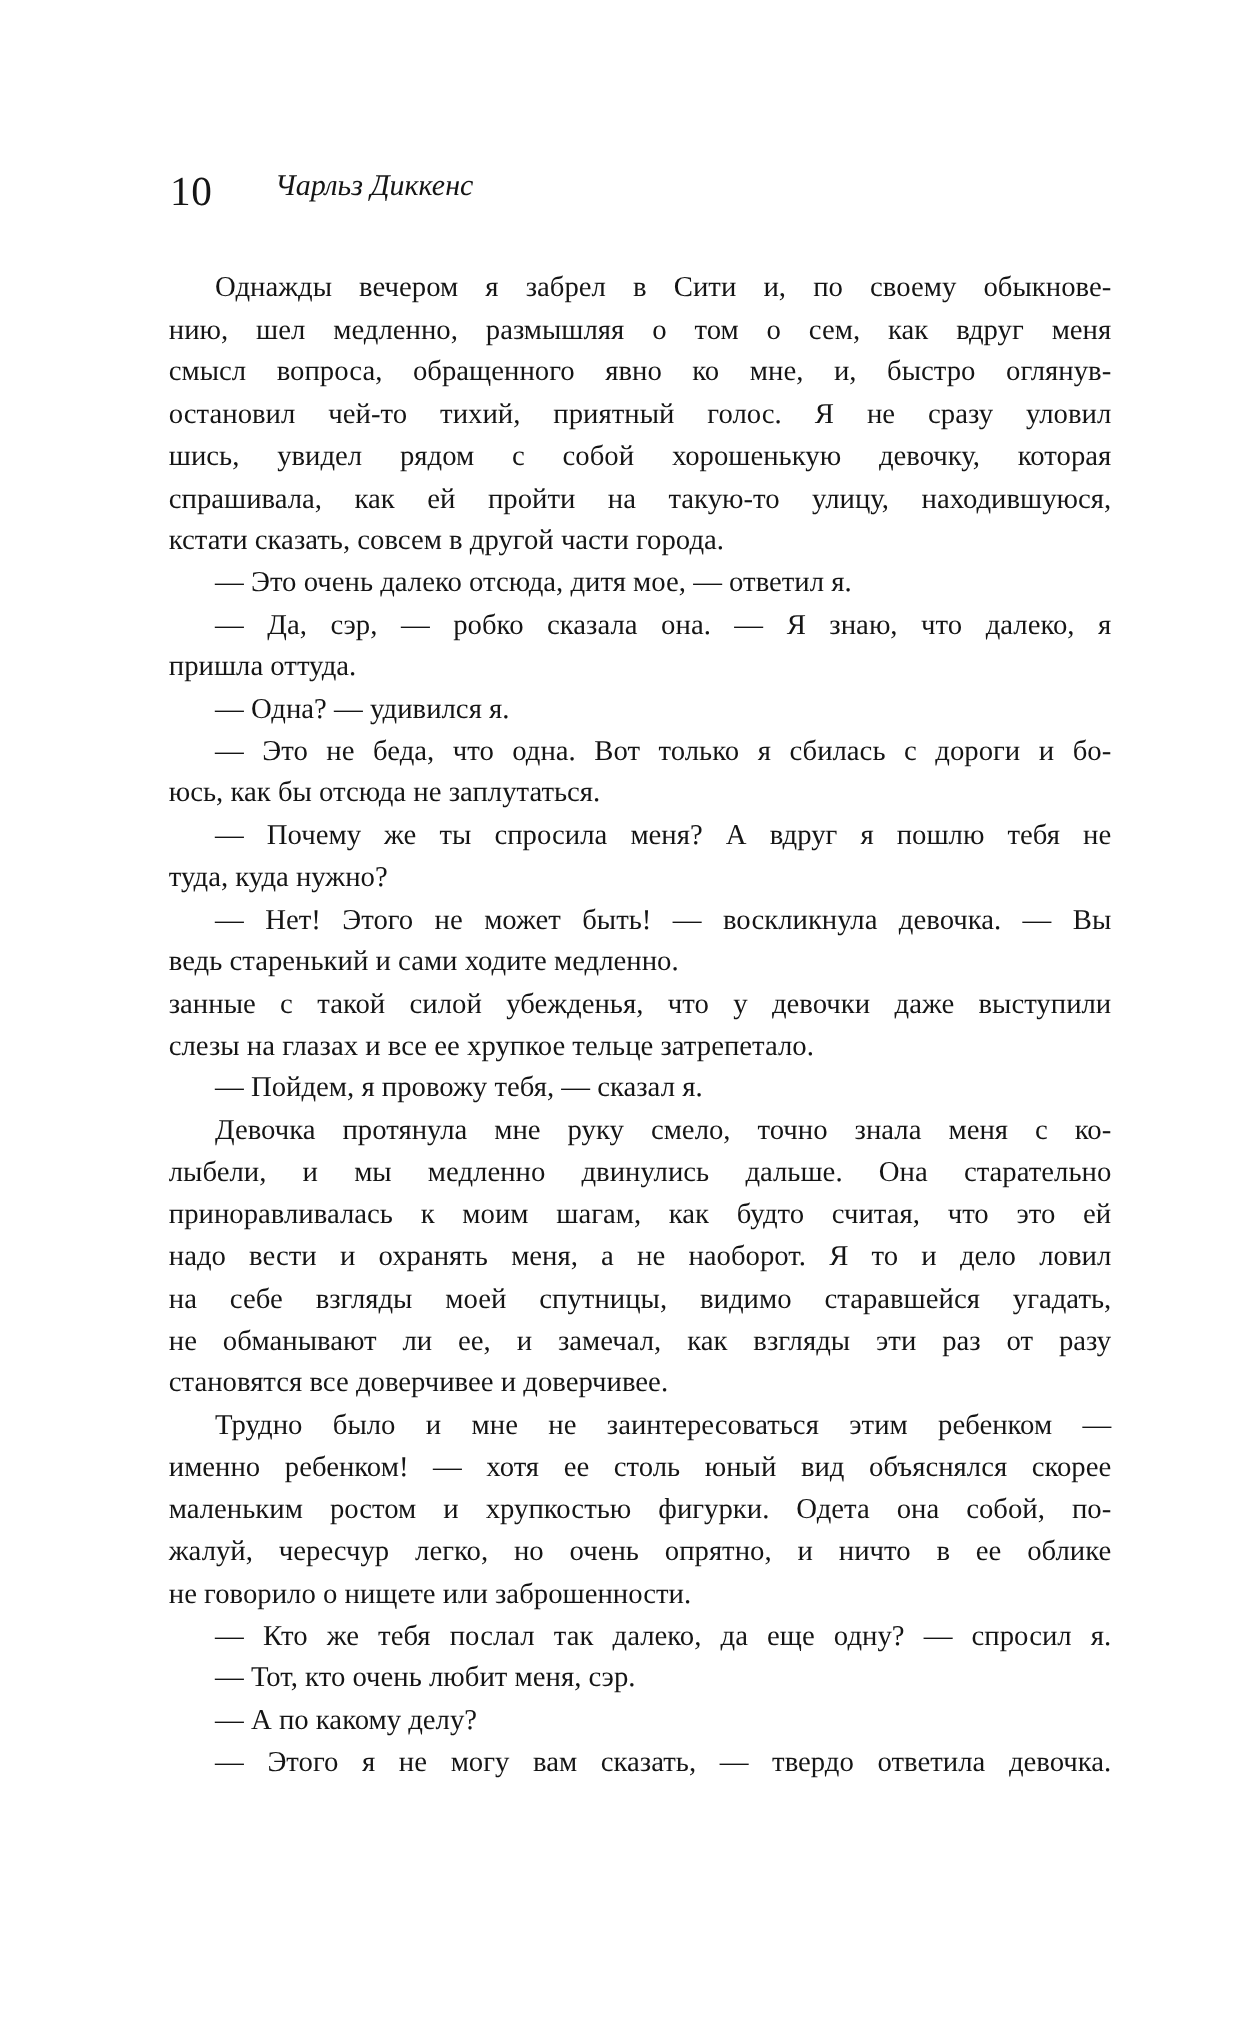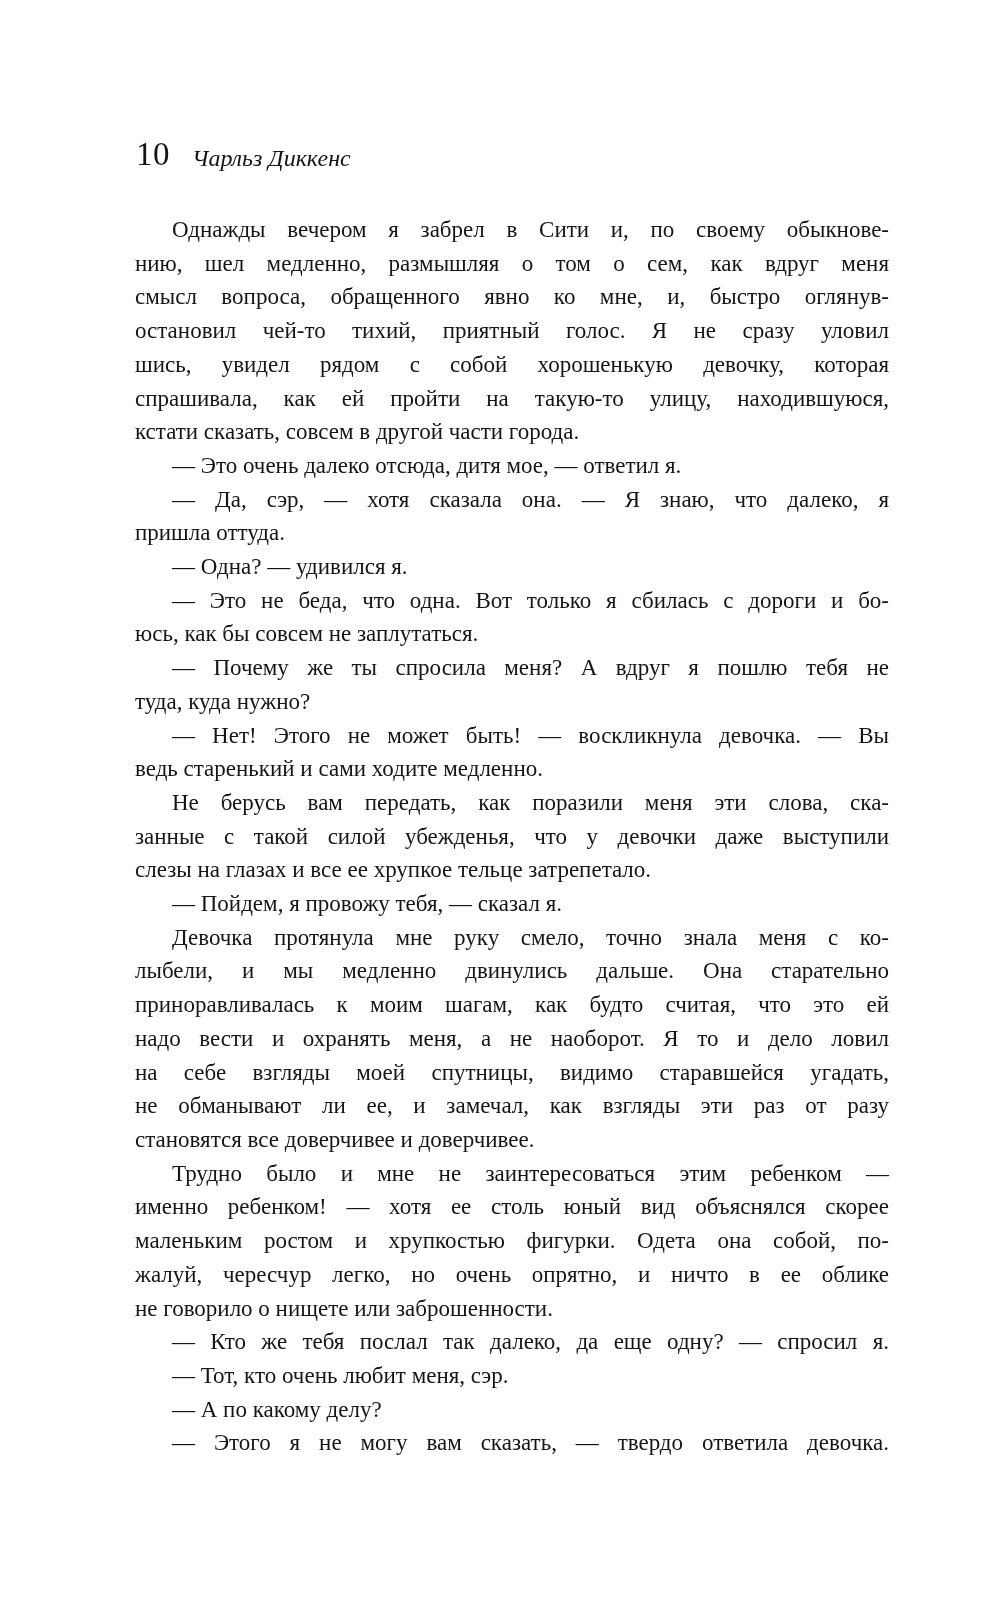--- a/index.html
+++ b/index.html
@@ -14,21 +14,22 @@
     background: #ffffff;
     color: #151515;
     font-family: "Liberation Serif", "DejaVu Serif", serif;
     overflow: hidden;
   }
   .running-header {
     position: absolute;
     left: 136px;
     top: 136px;
     display: flex;
-    align-items: flex-end;
+    align-items: flex-start;
+    gap: 28px;
   }
   .page-number {
     font-size: 33px;
     line-height: 36px;
     letter-spacing: 0.5px;
   }
   .running-title {
     font-style: italic;
     font-size: 24px;
     margin-left: 22px;
@@ -64,30 +65,29 @@
   </div>
   <div class="text-block">
       <div class="line indent">Однажды вечером я забрел в Сити и, по своему обыкнове-</div>
       <div class="line">нию, шел медленно, размышляя о том о сем, как вдруг меня</div>
       <div class="line">смысл вопроса, обращенного явно ко мне, и, быстро оглянув-</div>
       <div class="line">остановил чей-то тихий, приятный голос. Я не сразу уловил</div>
       <div class="line">шись, увидел рядом с собой хорошенькую девочку, которая</div>
       <div class="line">спрашивала, как ей пройти на такую-то улицу, находившуюся,</div>
       <div class="line left">кстати сказать, совсем в другой части города.</div>
       <div class="line indent left">— Это очень далеко отсюда, дитя мое, — ответил я.</div>
-      <div class="line indent">— Да, сэр, — хотя сказала она. — Я знаю, что далеко, я</div>
+      <div class="line indent">— Да, сэр, — робко сказала она. — Я знаю, что далеко, я</div>
       <div class="line left">пришла оттуда.</div>
       <div class="line indent left">— Одна? — удивился я.</div>
       <div class="line indent">— Это не беда, что одна. Вот только я сбилась с дороги и бо-</div>
-      <div class="line left">юсь, как бы совсем не заплутаться.</div>
+      <div class="line left">юсь, как бы отсюда не заплутаться.</div>
       <div class="line indent">— Почему же ты спросила меня? А вдруг я пошлю тебя не</div>
       <div class="line left">туда, куда нужно?</div>
       <div class="line indent">— Нет! Этого не может быть! — воскликнула девочка. — Вы</div>
       <div class="line left">ведь старенький и сами ходите медленно.</div>
-      <div class="line indent">Не берусь вам передать, как поразили меня эти слова, ска-</div>
       <div class="line">занные с такой силой убежденья, что у девочки даже выступили</div>
       <div class="line left">слезы на глазах и все ее хрупкое тельце затрепетало.</div>
       <div class="line indent left">— Пойдем, я провожу тебя, — сказал я.</div>
       <div class="line indent">Девочка протянула мне руку смело, точно знала меня с ко-</div>
       <div class="line">лыбели, и мы медленно двинулись дальше. Она старательно</div>
       <div class="line">приноравливалась к моим шагам, как будто считая, что это ей</div>
       <div class="line">надо вести и охранять меня, а не наоборот. Я то и дело ловил</div>
       <div class="line">на себе взгляды моей спутницы, видимо старавшейся угадать,</div>
       <div class="line">не обманывают ли ее, и замечал, как взгляды эти раз от разу</div>
       <div class="line left">становятся все доверчивее и доверчивее.</div>

